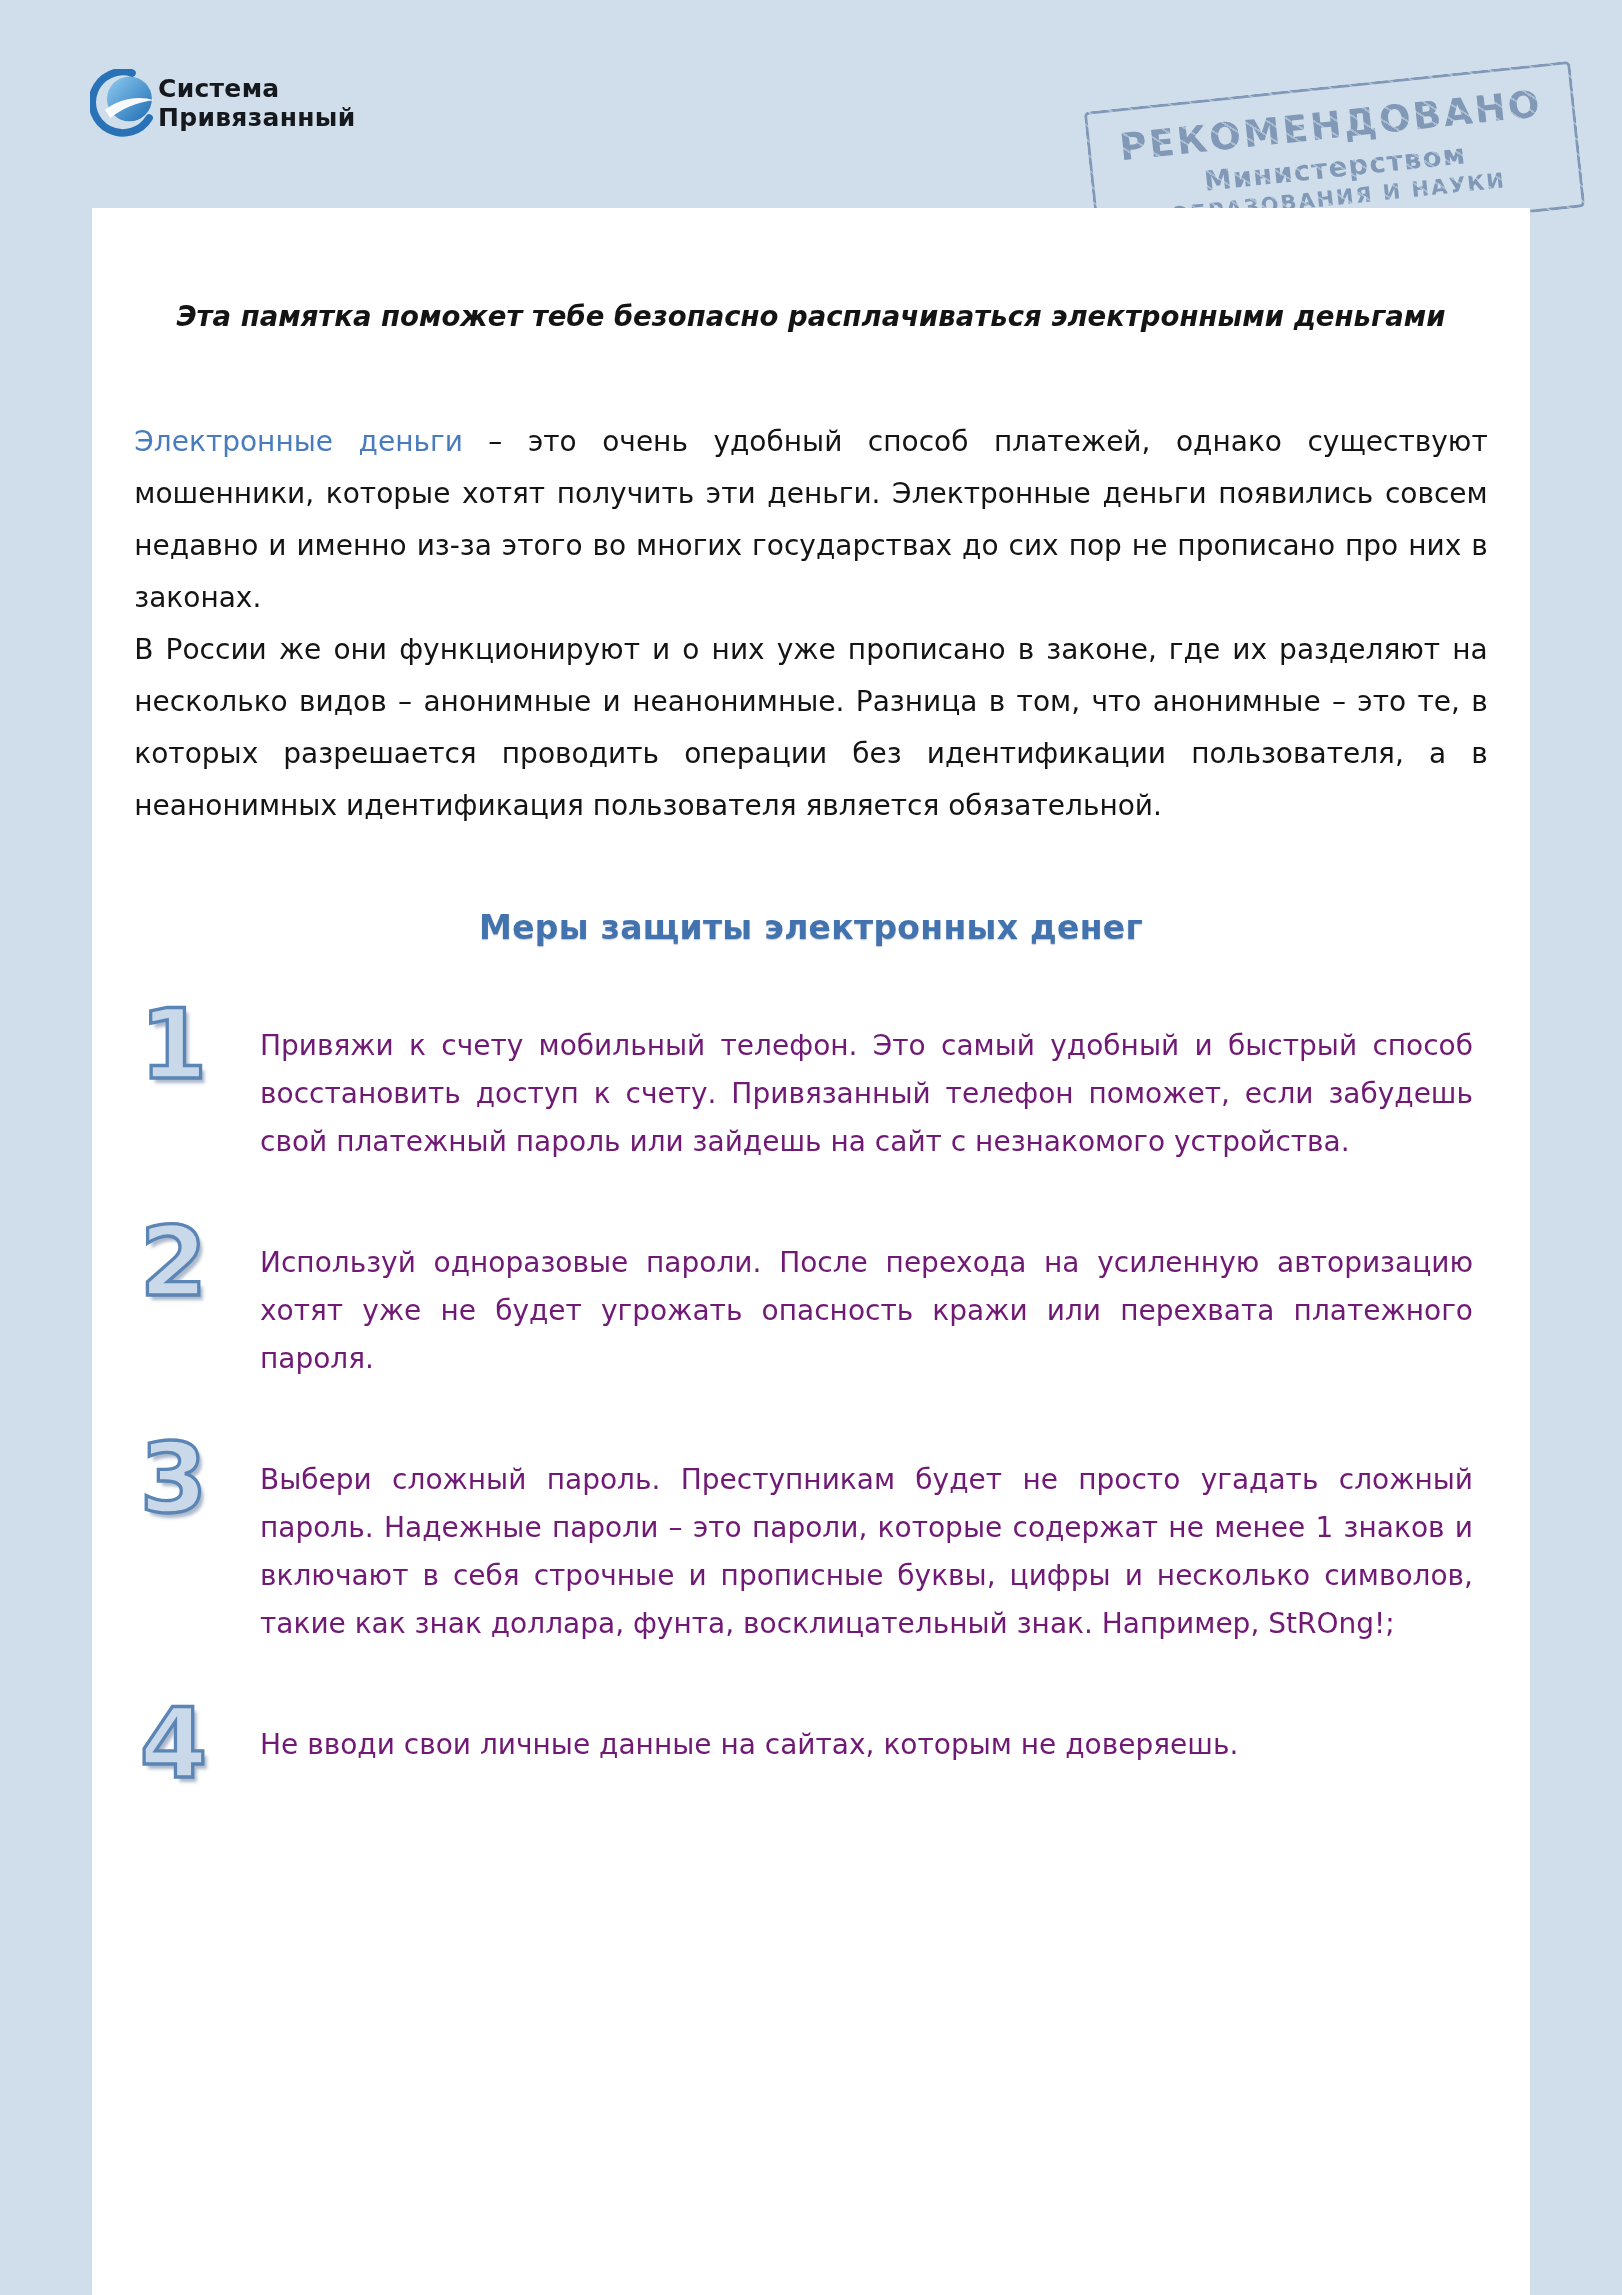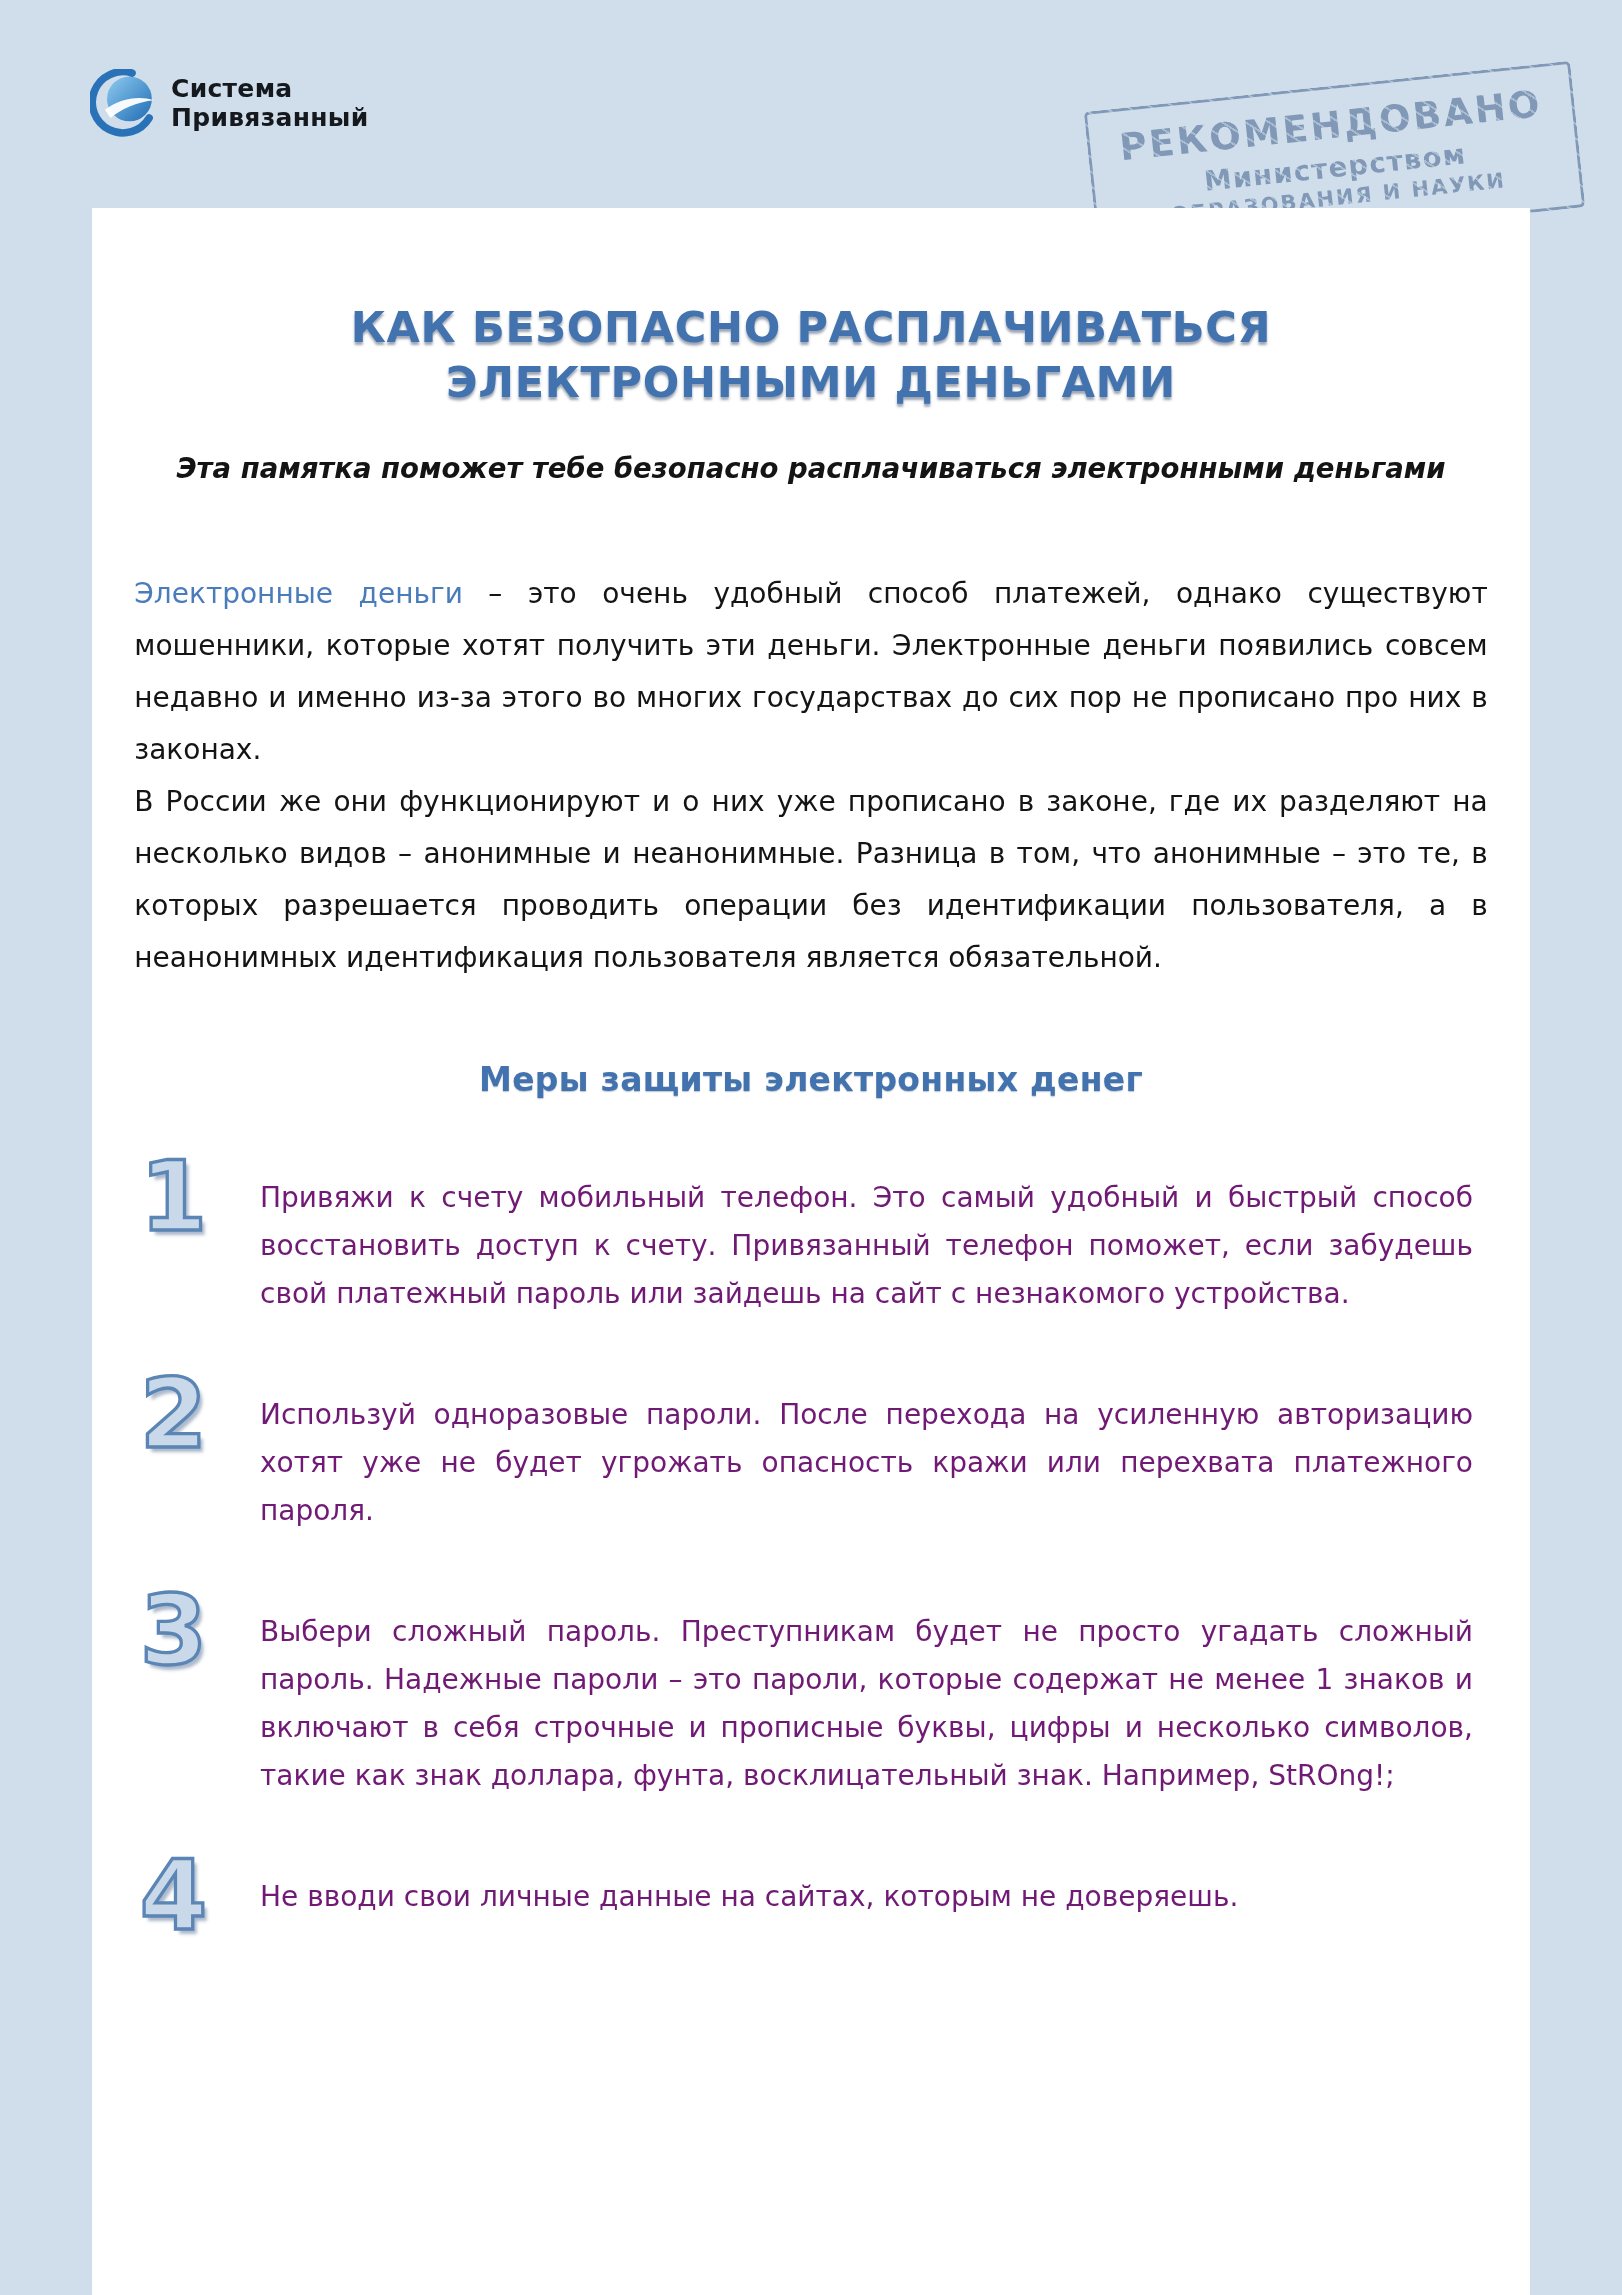--- a/index.html
+++ b/index.html
@@ -10,21 +10,21 @@
   *{box-sizing:border-box;}
   html,body{margin:0;padding:0;}
   body{
     width:1622px;height:2295px;position:relative;overflow:hidden;
     background:var(--page_bg,#cfdeea);
     font-family:"DejaVu Sans","Liberation Sans",sans-serif;
     color:var(--text,#121212);
   }
 
   
-  .logo{position:absolute;left:90px;top:69px;display:flex;align-items:center;gap:13px;}
+  .logo{position:absolute;left:90px;top:69px;display:flex;align-items:center;}
   .logo-icon{width:68px;height:68px;flex:none;}
   .logo-text{font-weight:bold;font-size:25px;line-height:1.18;color:#15181c;letter-spacing:0.3px;}
 
   .stamp{
     position:absolute;right:43px;top:86px;
     transform:rotate(-6deg);
     border:3.9px solid var(--stamp,#7d96b5);
     border-radius:5.2px;
     padding:17px 29px 19.6px;
     color:var(--stamp,#7d96b5);
@@ -108,24 +108,20 @@
 </div>
 
 <div class="stamp">
   <div class="stamp-l1">РЕКОМЕНДОВАНО</div>
   <div class="stamp-l2">Министерством</div>
   <div class="stamp-l3">ОБРАЗОВАНИЯ И НАУКИ</div>
 </div>
 
 <main class="card">
 
-  <h1 class="title">
-    <span>КАК БЕЗОПАСНО РАСПЛАЧИВАТЬСЯ</span>
-    <span>ЭЛЕКТРОННЫМИ ДЕНЬГАМИ</span>
-  </h1>
 
   <p class="subtitle">Эта памятка поможет тебе безопасно расплачиваться электронными деньгами</p>
 
   <div class="intro">
     <p class="para"><span class="lead">Электронные деньги</span><span> – это очень удобный способ платежей, однако существуют мошенники, которые хотят получить эти деньги. Электронные деньги появились совсем недавно и именно из-за этого во многих государствах до сих пор не прописано про них в законах.</span></p>
     <p class="para">В России же они функционируют и о них уже прописано в законе, где их разделяют на несколько видов – анонимные и неанонимные. Разница в том, что анонимные – это те, в которых разрешается проводить операции без идентификации пользователя, а в неанонимных идентификация пользователя является обязательной.</p>
   </div>
 
   <h2 class="section-title">Меры защиты электронных денег</h2>
 

